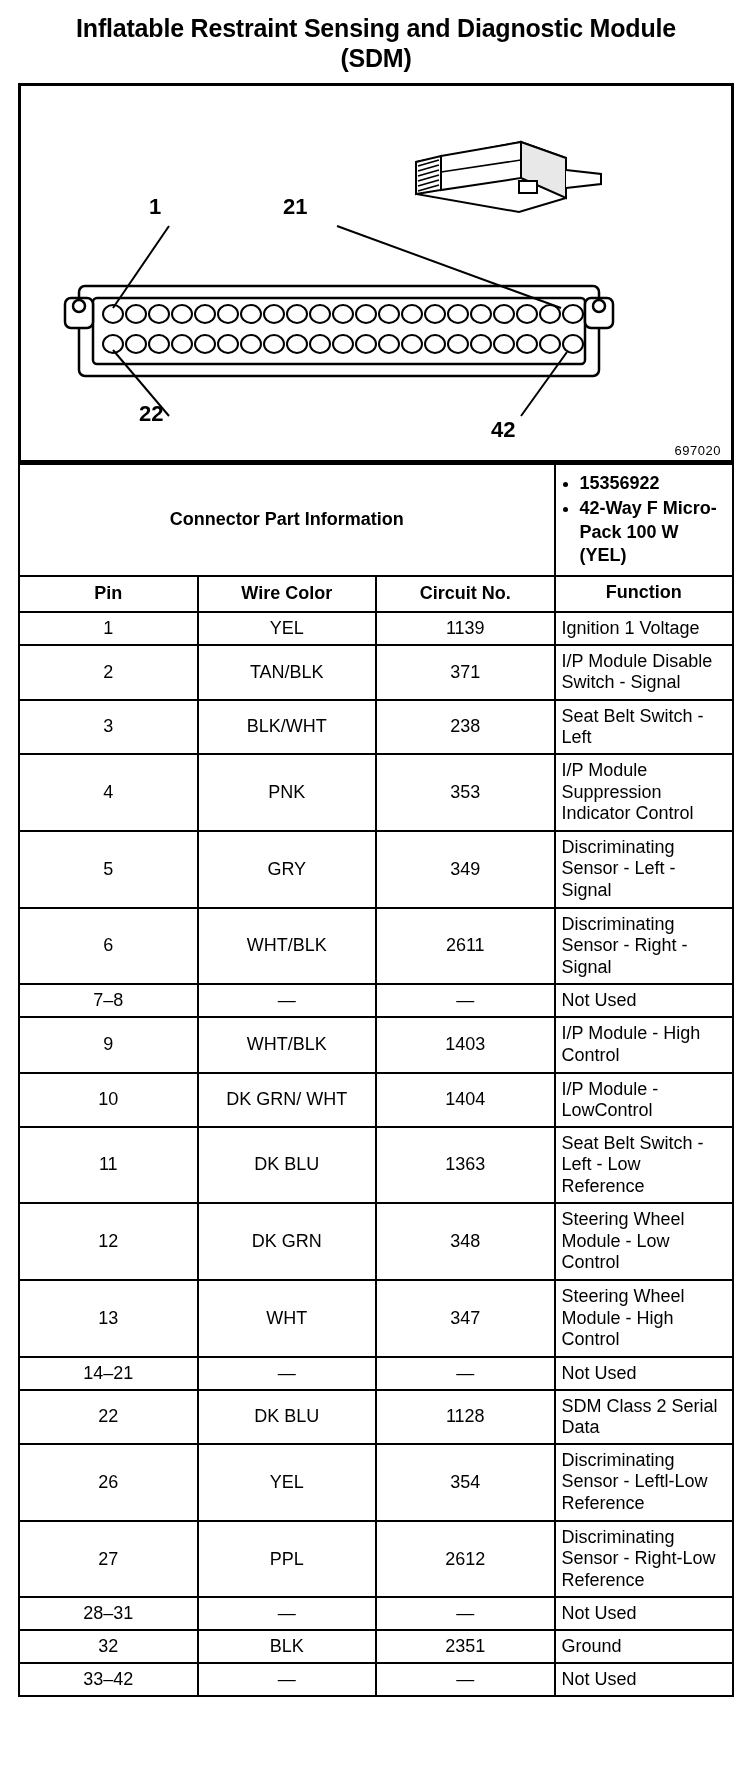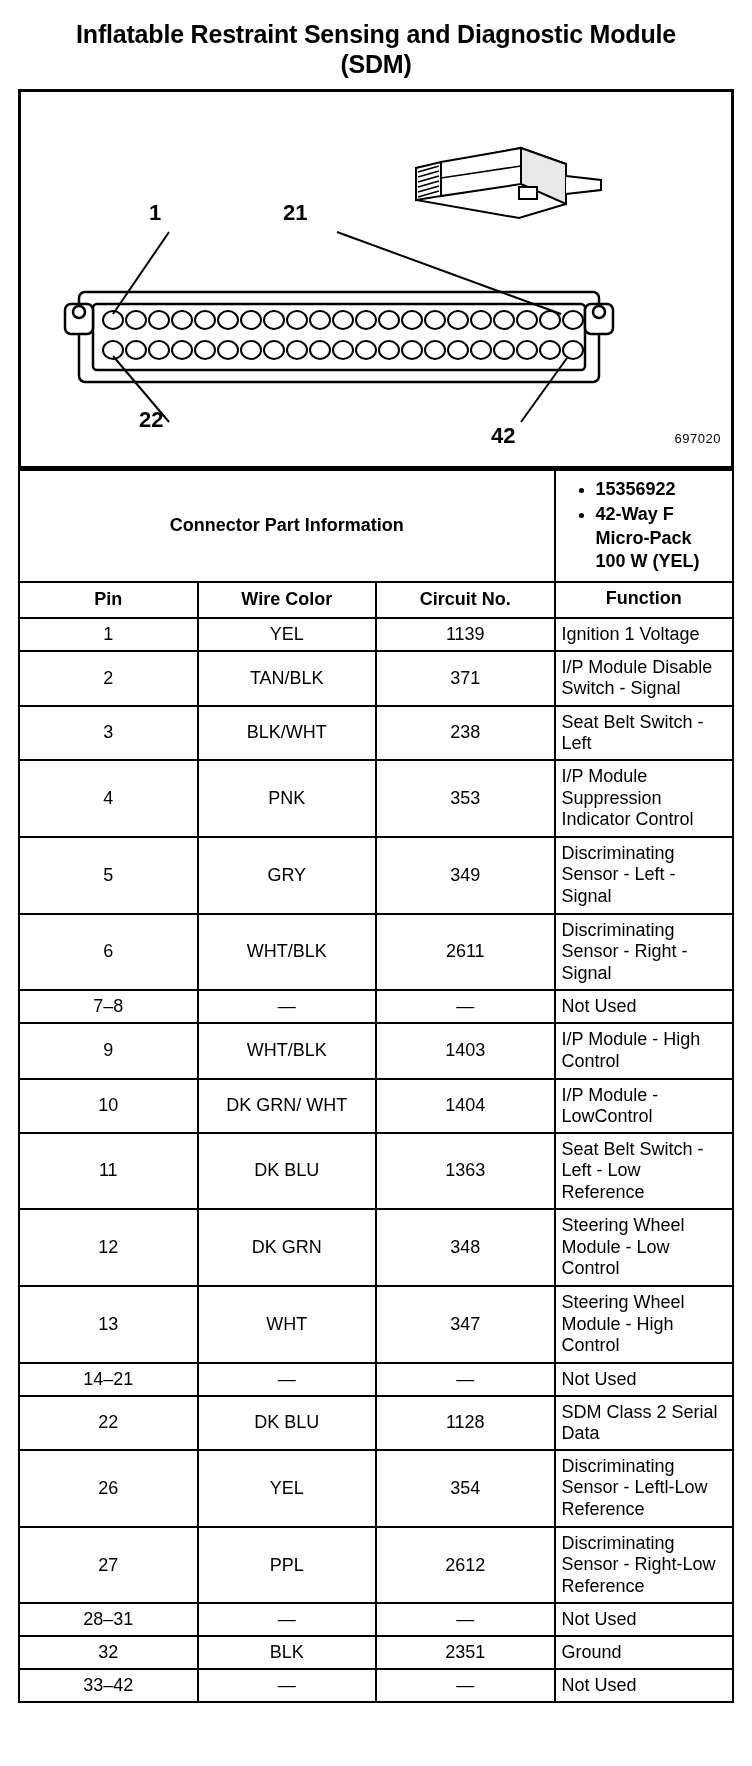--- a/index.html
+++ b/index.html
@@ -13,21 +13,21 @@
     font-family: "Liberation Sans", sans-serif;
     color: #000000;
     position: relative;
     overflow: hidden;
   }
   .page {
     position: relative;
     width: 752px;
     height: 1766px;
     box-sizing: border-box;
-    padding: 6px 14px;
+    padding: 0 14px;
   }
 
   
   .title {
     text-align: center;
     font-size: 25px;
     font-weight: bold;
     line-height: 1.18;
     letter-spacing: -0.2px;
     padding: 14px 30px 10px 30px;
@@ -39,21 +39,21 @@
     border: 3px solid #000;
     height: 380px;
     margin: 0 4px 0 4px;
     background: #fff;
     box-sizing: border-box;
   }
   .illus svg { display: block; }
   .fig-id {
     position: absolute;
     right: 10px;
-    bottom: 20px;
+    bottom: 2px;
     font-size: 13px;
     letter-spacing: 0.5px;
   }
   .callout {
     position: absolute;
     font-size: 22px;
     font-weight: bold;
   }
   #co-1  { left: 128px; top: 108px; }
   #co-21 { left: 262px; top: 108px; }
@@ -85,21 +85,21 @@
     padding-left: 22px;
     font-weight: bold;
     font-size: 19px;
     line-height: 1.3;
   }
   .cpi-list ul {
     margin: 0;
     padding-left: 18px;
     list-style: disc;
   }
-  .cpi-list li { margin: 2px 16px; }
+  .cpi-list li { margin: 2px 0; }
 
   .hdr td {
     text-align: center;
     font-weight: bold;
     font-size: 19px;
     line-height: 1.18;
     padding: 6px 4px;
   }
   .hdr .func { vertical-align: bottom; padding-bottom: 8px; }
 

